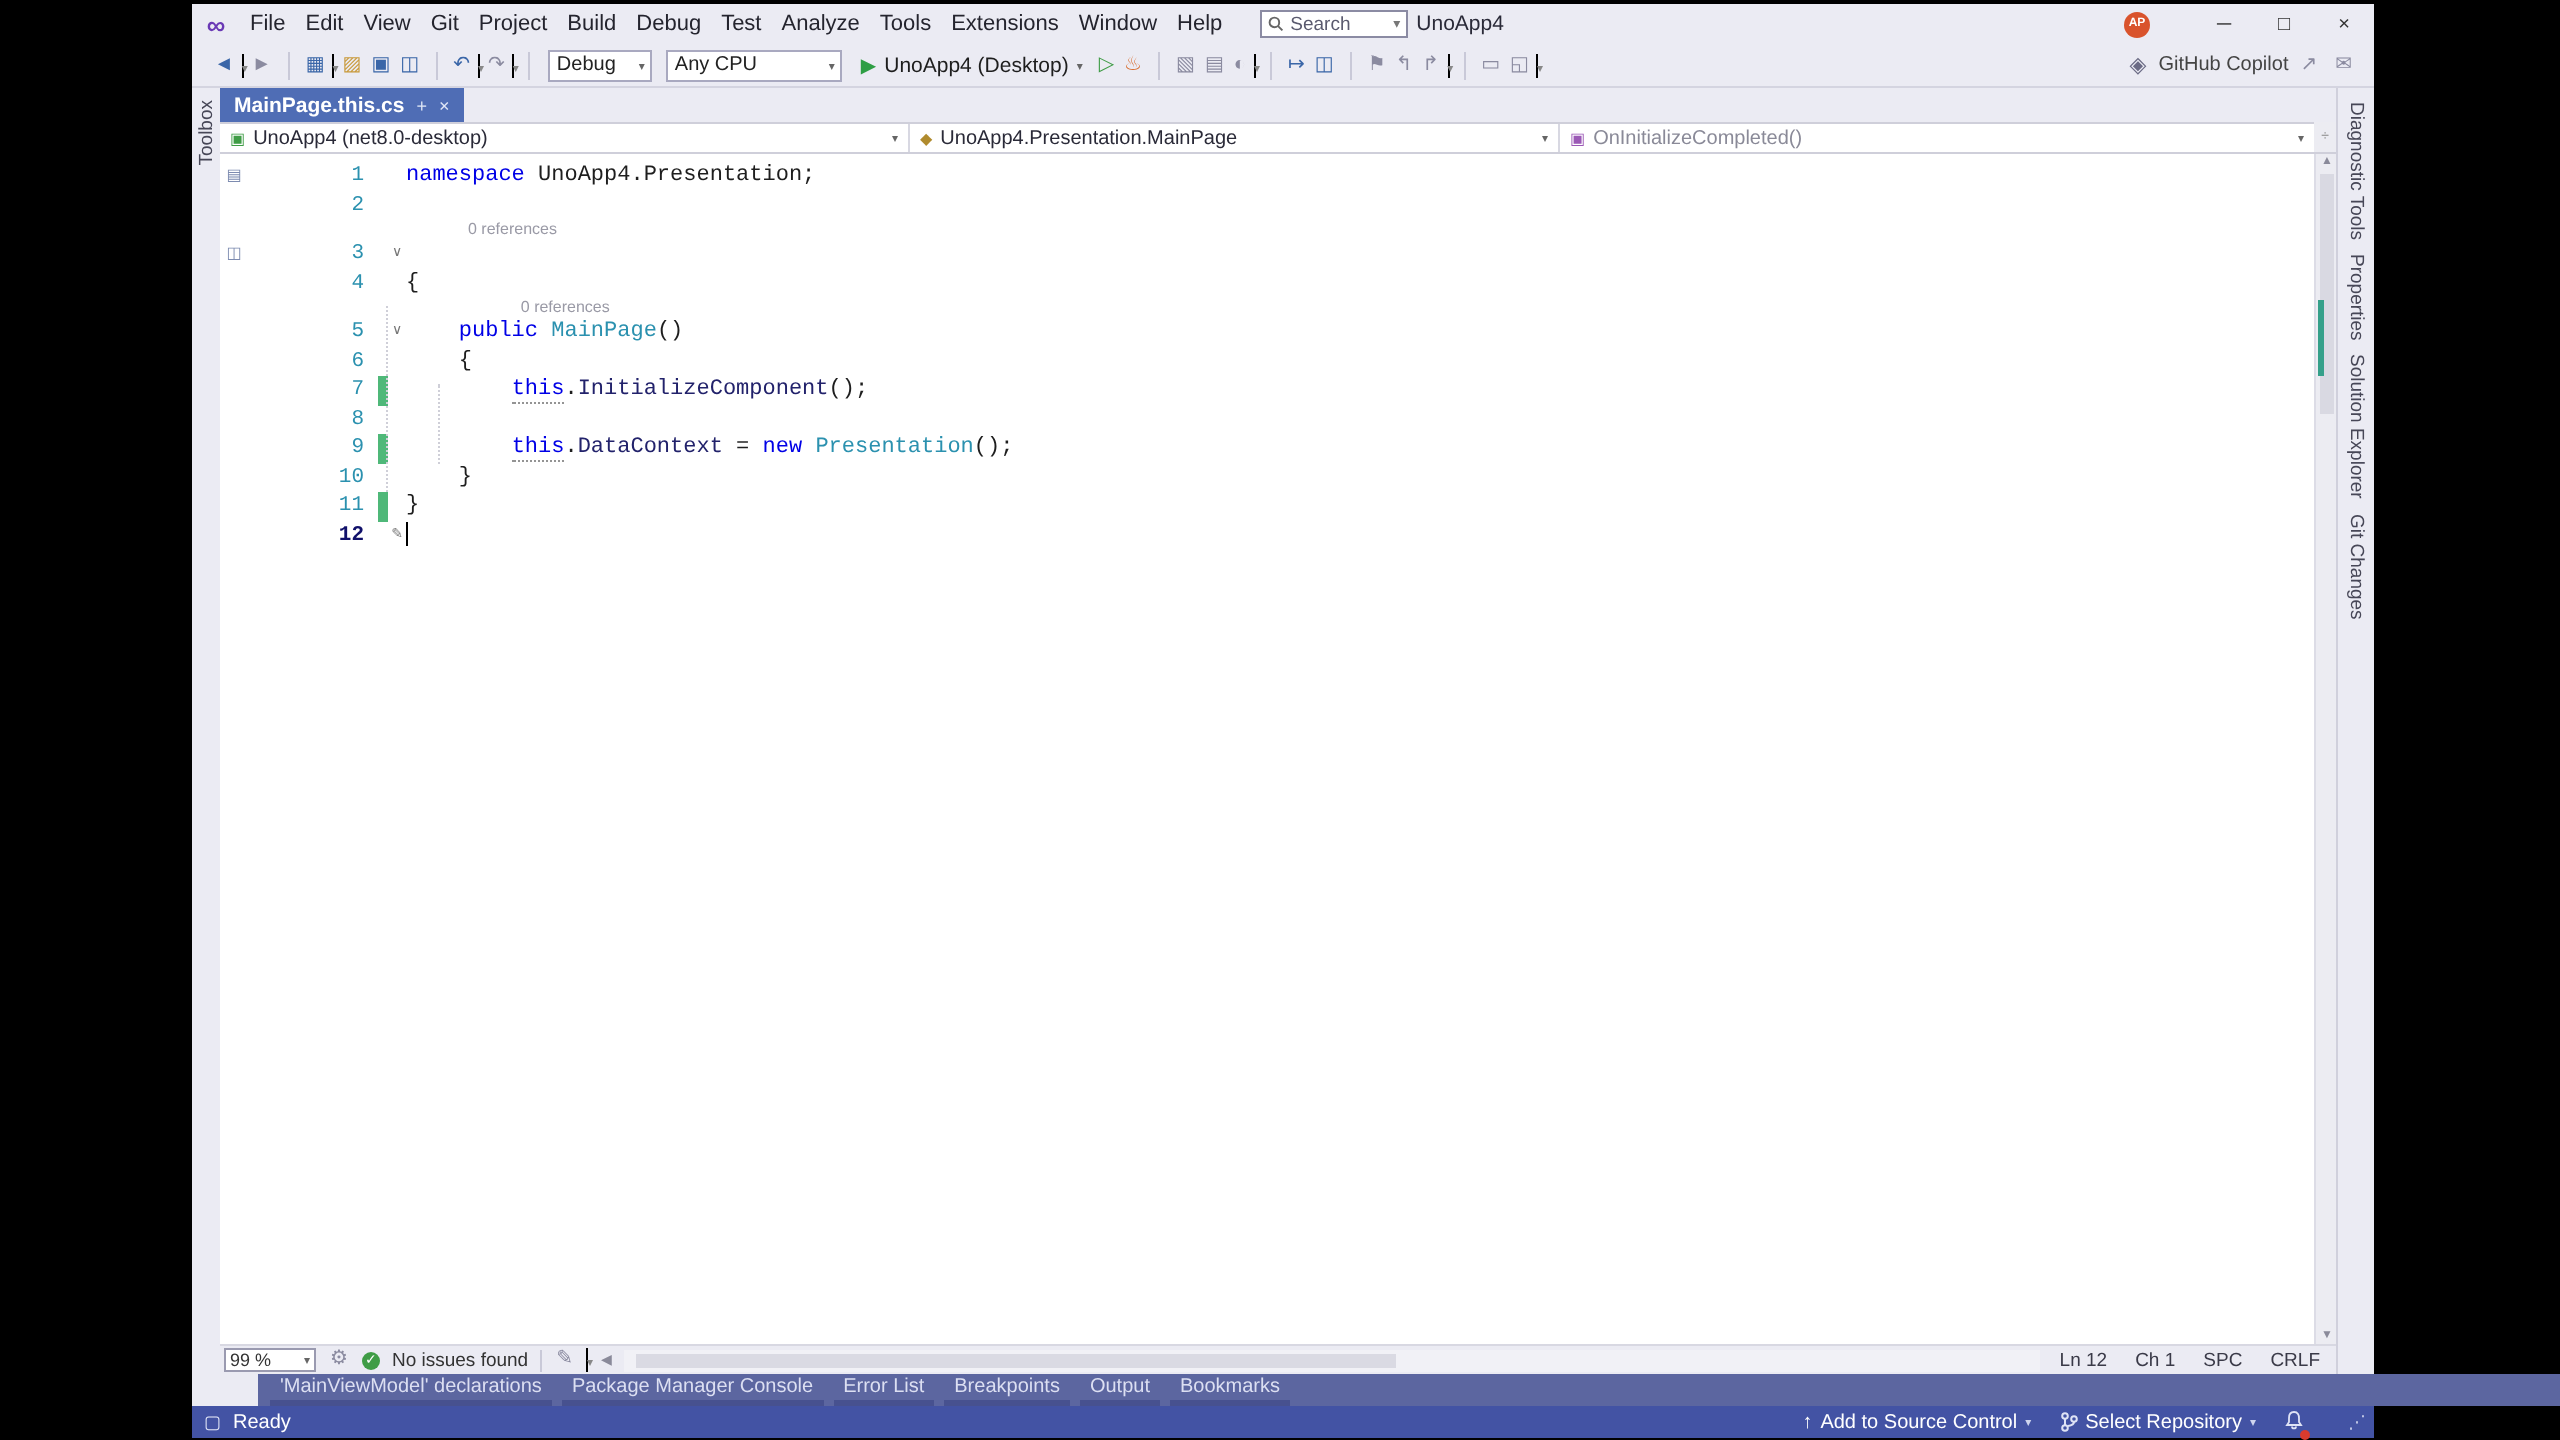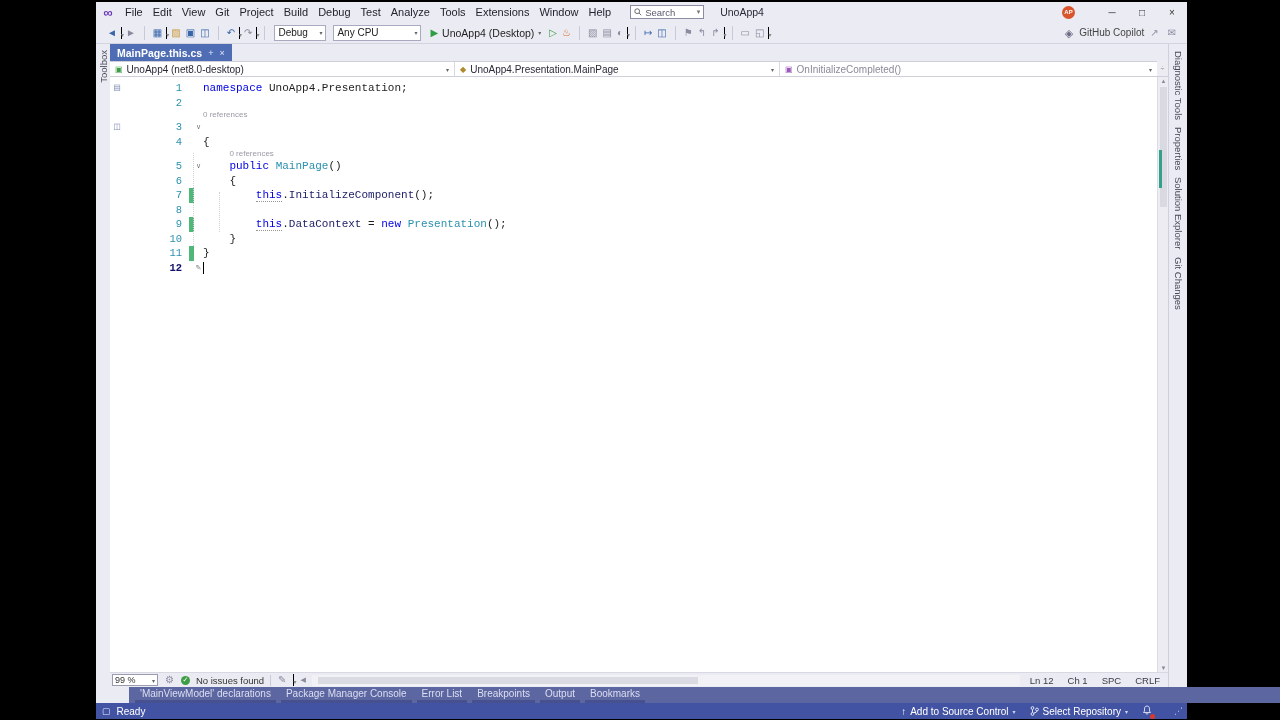--- a/index.html
+++ b/index.html
@@ -7,21 +7,21 @@
   *{box-sizing:border-box;}
   #win{position:absolute;left:96px;top:2px;width:1091px;height:717px;background:#ebebf3;font-size:11px;color:#1e1e1e;}
 
   
   .titlebar{height:20px;display:flex;align-items:center;padding-left:4px;}
   .vslogo{color:#6a39b5;font-weight:bold;font-size:13px;width:16px;text-align:center;margin-right:4px;}
   .menu-item{padding:2px 5px;font-size:11px;color:#24242e;cursor:default;}
   .searchbox{margin-left:14px;width:74px;height:14px;border:1px solid #8b8ba3;background:#fff;
     display:flex;align-items:center;font-size:9.5px;color:#5a5a6e;padding:0 3px;gap:3px;}
   .searchbox .car{margin-left:auto;font-size:7px;color:#777;}
-  .wintitle{margin-left:16px;font-size:10.5px;color:#2a2a38;}
+  .wintitle{margin-left:4px;font-size:10.5px;color:#2a2a38;}
   .tb-right{margin-left:auto;display:flex;align-items:center;height:100%;}
   .avatar{width:13px;height:13px;border-radius:50%;background:#d9532c;color:#fff;font-size:6px;font-weight:bold;
     display:flex;align-items:center;justify-content:center;margin-right:22px;}
   .winbtn{width:30px;height:20px;display:flex;align-items:center;justify-content:center;font-size:10px;color:#333;}
 
   
   .toolbar{height:22px;display:flex;align-items:center;padding-left:10px;border-bottom:1px solid #d4d4e0;gap:3px;}
   .tbi{font-size:10px;color:#5a6b8c;padding:0 1px;line-height:16px;}
   .tbi.c-blue{color:#3a66a8;} .tbi.c-dim{color:#8b8ba0;} .tbi.c-gold{color:#c99a3c;}
   .tbi.c-green{color:#3f9c46;} .tbi.c-orange{color:#d86a2a;}
@@ -52,21 +52,21 @@
   .bc-ico{font-size:8px;}
   .bc-proj{width:345px;} .bc-type{width:325px;} .bc-mem{flex:1;color:#8a8a98;border-right:none;}
   .bc-proj .bc-ico{color:#3f9c46;} .bc-type .bc-ico{color:#b08b2e;} .bc-mem .bc-ico{color:#9b59b6;}
   .bc-corner{position:absolute;left:1061px;top:59px;width:11px;height:16px;background:#ececf2;
     border-bottom:1px solid #cfcfda;font-size:7px;color:#888;text-align:center;line-height:16px;}
 
   
   .editor{position:absolute;left:14px;top:75px;width:1047px;height:595px;background:#fff;overflow:hidden;}
   .codewrap{padding-top:4px;position:relative;}
   .crow{display:flex;height:14.5px;align-items:stretch;}
-  .codelens{height:10px;font-size:8px;color:#9a9aa6;line-height:10px;}
+  .codelens{height:10px;font-size:8px;color:#9a9aa6;line-height:10px;margin-left:31px;}
   .mgn{width:14px;font-size:8px;text-align:center;line-height:14px;color:#7d8bb0;}
   .lnum{width:58px;text-align:right;font-family:"Liberation Mono",monospace;font-size:10.5px;color:#2b91af;line-height:14.5px;}
   .lnum.cur{color:#10106a;font-weight:bold;}
   .cbar{width:5px;margin-left:7px;} .cbar.changed{background:#4fb879;}
   .fold{width:9px;font-size:7px;color:#777;text-align:center;line-height:13px;}
   .ctext{font-family:"Liberation Mono",monospace;font-size:11px;line-height:14.5px;white-space:pre;color:#1e1e1e;}
   .tk-kw{color:#0000e6;} .tk-ty{color:#2b91af;} .tk-pl{color:#1e1e1e;}
   .tk-id{color:#22226b;} .tk-this{color:#0000e6;border-bottom:1px dotted #949494;}
   .caret{display:inline-block;width:1px;height:12px;background:#000;vertical-align:middle;}
   .iguide{position:absolute;border-left:1px dotted #cfcfd8;width:0;}

